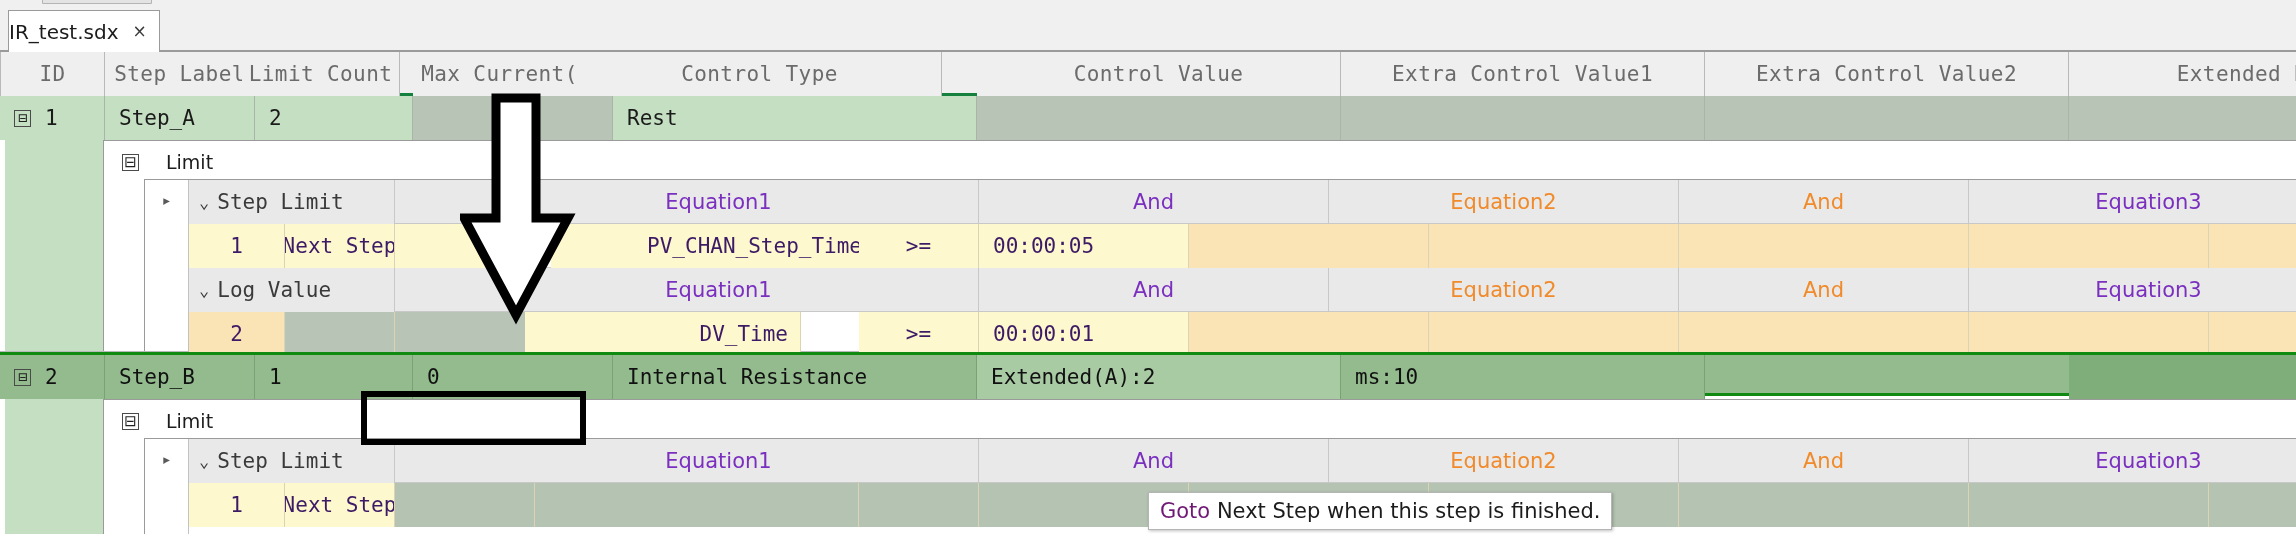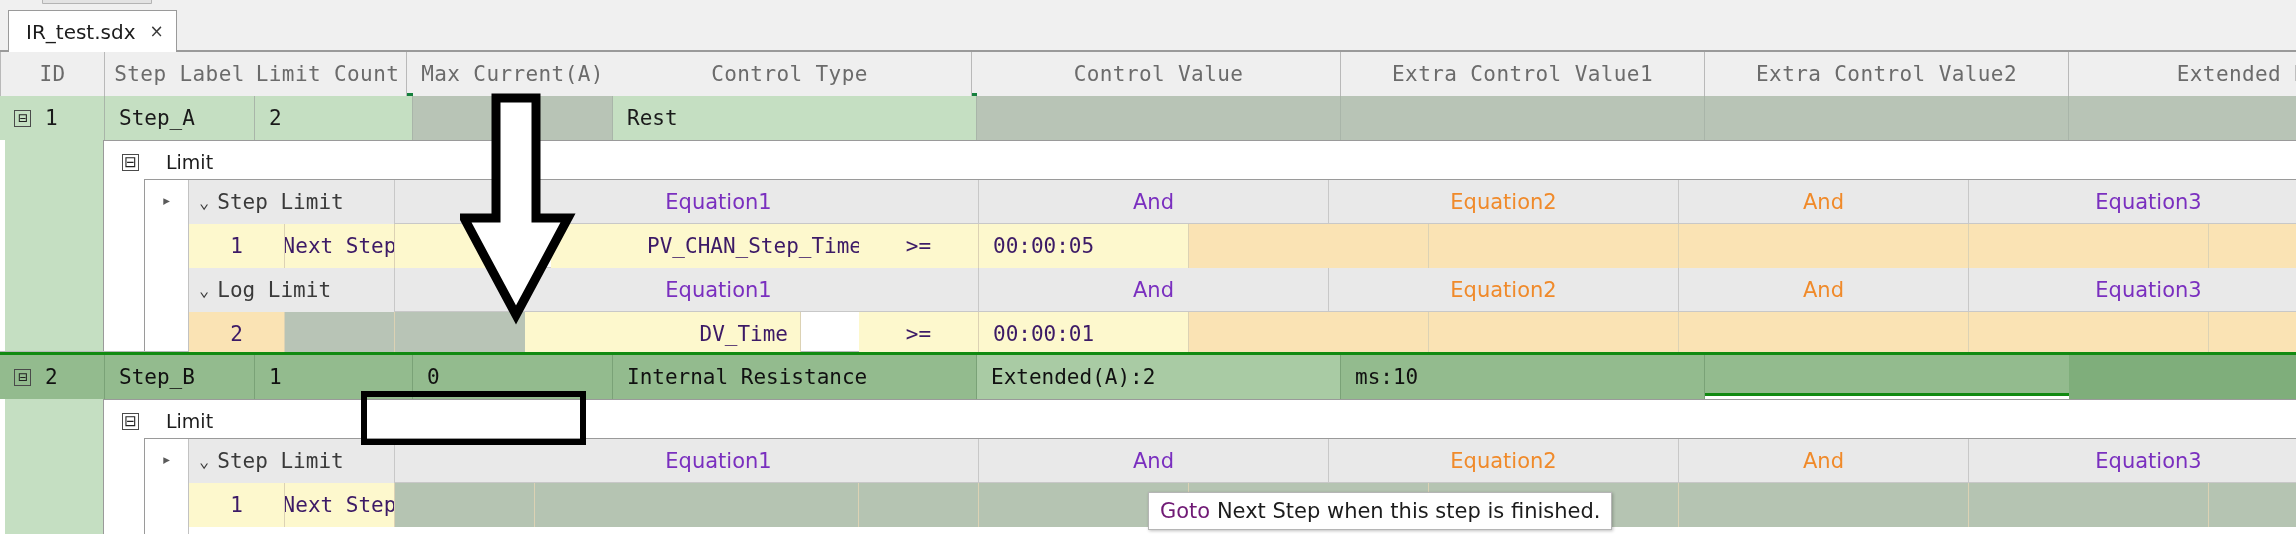--- a/index.html
+++ b/index.html
@@ -17,21 +17,21 @@
     background:#f0f0f0;
     border-bottom:2px solid #9a9a9a;
   }
   .tabstrip .leftstub{
     position:absolute; left:42px; top:-10px; width:110px; height:14px;
     background:#e3e3e3; border:1px solid #b4b4b4; border-radius:3px 3px 0 0;
   }
   .tab {
     position:absolute; left:8px; top:10px; height:42px;
     background:#ffffff; border:1px solid #9a9a9a; border-bottom:none;
-    display:flex; align-items:center; padding:0 12px 0 17px; gap:14px;
+    display:flex; align-items:center; padding:0 12px 0 0; gap:14px;
     font-family:"DejaVu Sans","Liberation Sans",sans-serif;
     font-size:20px; color:#1c1c1c; white-space:nowrap;
   }
   .tab .closex{ font-size:17px; color:#3a3a3a; line-height:1; cursor:pointer; }
 
   
   .grid { position:absolute; left:0; top:52px; width:2296px; height:482px; background:#ffffff; }
 
   .hdr-row{
     position:absolute; left:0; top:0; width:2296px; height:44px;
@@ -169,23 +169,23 @@
       <span>IR_test.sdx</span>
       <span class="closex">×</span>
     </div>
   </div>
 
   <div class="grid">
 
     <div class="hdr-row" id="hdr">
         <div class="hdr-cell" style="left: 0px; width: 105px;">ID</div>
         <div class="hdr-cell" style="left: 105px; width: 150px;">Step Label</div>
-        <div class="hdr-cell" style="left: 249px; width: 158px;">Limit Count</div>
+        <div class="hdr-cell" style="left: 242px; width: 158px;">Limit Count</div>
         <div class="hdr-cell" style="left: 413px; width: 200px;">Max Current(A)</div>
-        <div class="hdr-cell" style="left: 608px; width: 364px; text-align: right;">Control Type</div>
+        <div class="hdr-cell" style="left: 578px; width: 364px; text-align: right;">Control Type</div>
         <div class="hdr-cell" style="left: 977px; width: 364px;">Control Value</div>
         <div class="hdr-cell" style="left: 1341px; width: 364px;">Extra Control Value1</div>
         <div class="hdr-cell" style="left: 1705px; width: 364px;">Extra Control Value2</div>
         <div class="hdr-cell" style="left: 2069px; width: 360px;">Extended De</div>
       </div>
 
     <div class="step-row r1" id="row1">
         <div class="cell green idcell" style="left: 0px; width: 105px;">
           <span class="expander">⊟</span>
           <span>1</span>
@@ -230,21 +230,21 @@
                 <div class="dc lft pale" style="left: 790px; width: 210px;">00:00:05</div>
                 <div class="dc ctr tan" style="left: 1000px; width: 240px;"></div>
                 <div class="dc ctr tan" style="left: 1240px; width: 250px;"></div>
                 <div class="dc ctr tan" style="left: 1490px; width: 290px;"></div>
                 <div class="dc ctr tan" style="left: 1780px; width: 240px;"></div>
                 <div class="dc ctr tan" style="left: 2020px; width: 129px;"></div>
               </div>
               <div class="sub-hdr">
                 <div class="sc title" style="left: 0px; width: 206px;">
                   <span class="chev">⌄</span>
-                  <span>Log Limit</span>
+                  <span>Log Value</span>
                 </div>
                 <div class="sc eq" style="left: 270px; width: 520px;">Equation1</div>
                 <div class="sc eq" style="left: 790px; width: 350px;">And</div>
                 <div class="sc eq2" style="left: 1140px; width: 350px;">Equation2</div>
                 <div class="sc eq2" style="left: 1490px; width: 290px;">And</div>
                 <div class="sc eq" style="left: 1780px; width: 360px;">Equation3</div>
               </div>
               <div class="sub-row">
                 <div class="dc ctr tan" style="left: 0px; width: 96px;">2</div>
                 <div class="dc ctr gray2" style="left: 96px; width: 110px;"></div>

